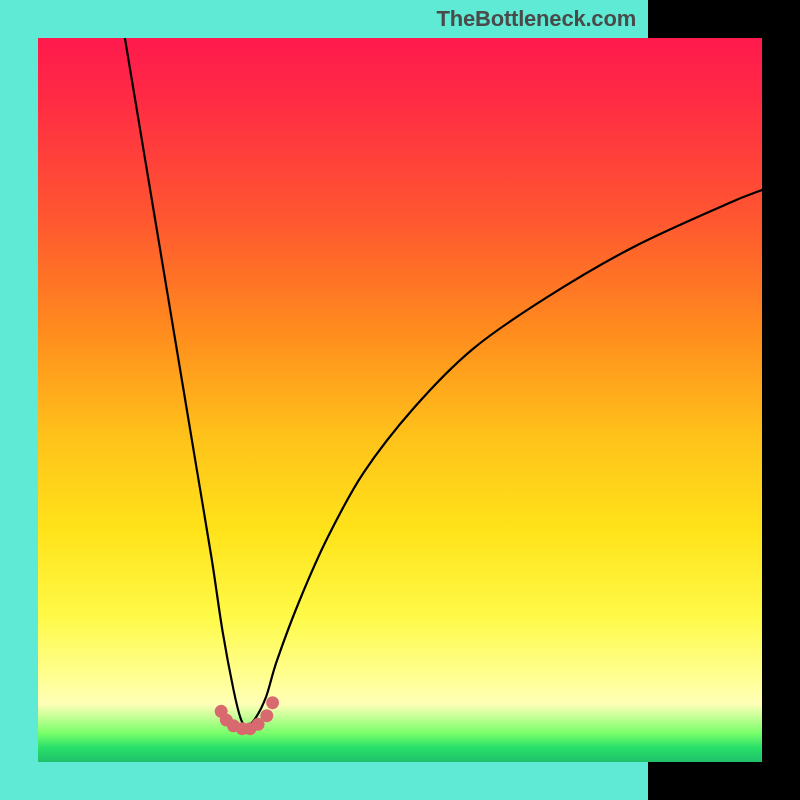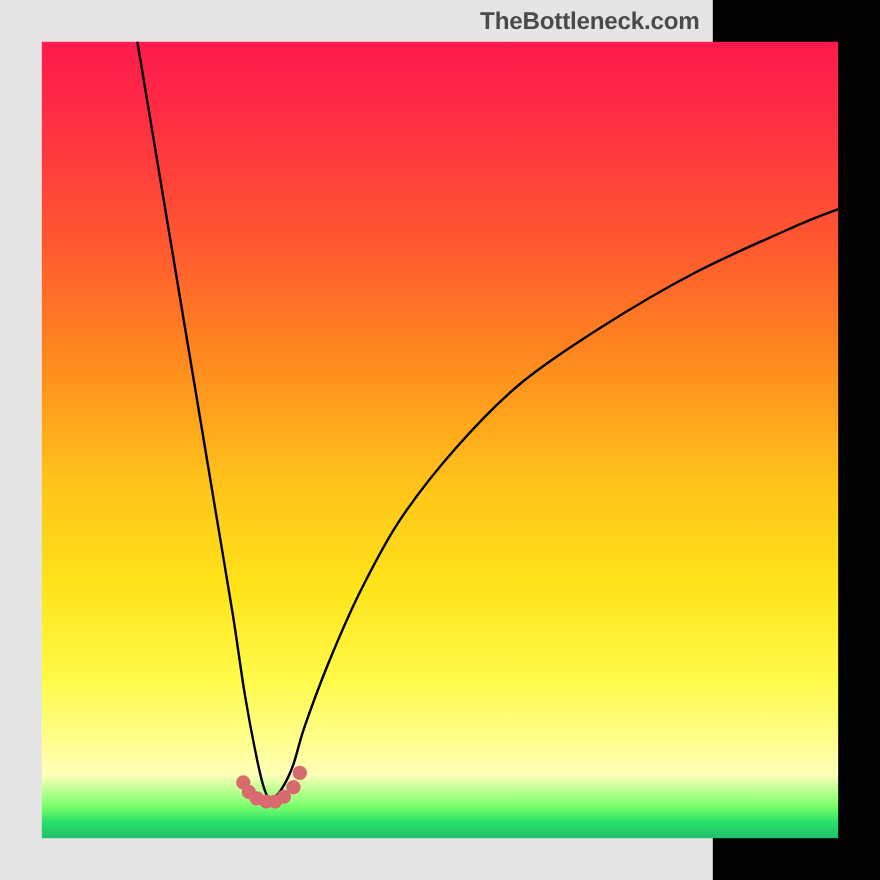--- a/index.html
+++ b/index.html
@@ -10,21 +10,21 @@
     background: #000;
     overflow: hidden;
     font-family: Arial, Helvetica, sans-serif;
   }
   .frame {
     position: absolute;
     left: 0;
     top: 0;
     width: 648px;
     height: 800px;
-    background: #e5e5e5;
+    background: #5eead4;
   }
   .plot-area {
     position: absolute;
     left: 38px;
     top: 38px;
     width: 724px;
     height: 724px;
     background: linear-gradient(to bottom,
       #ff1a4d 0%,
       #ff2a45 8%,

